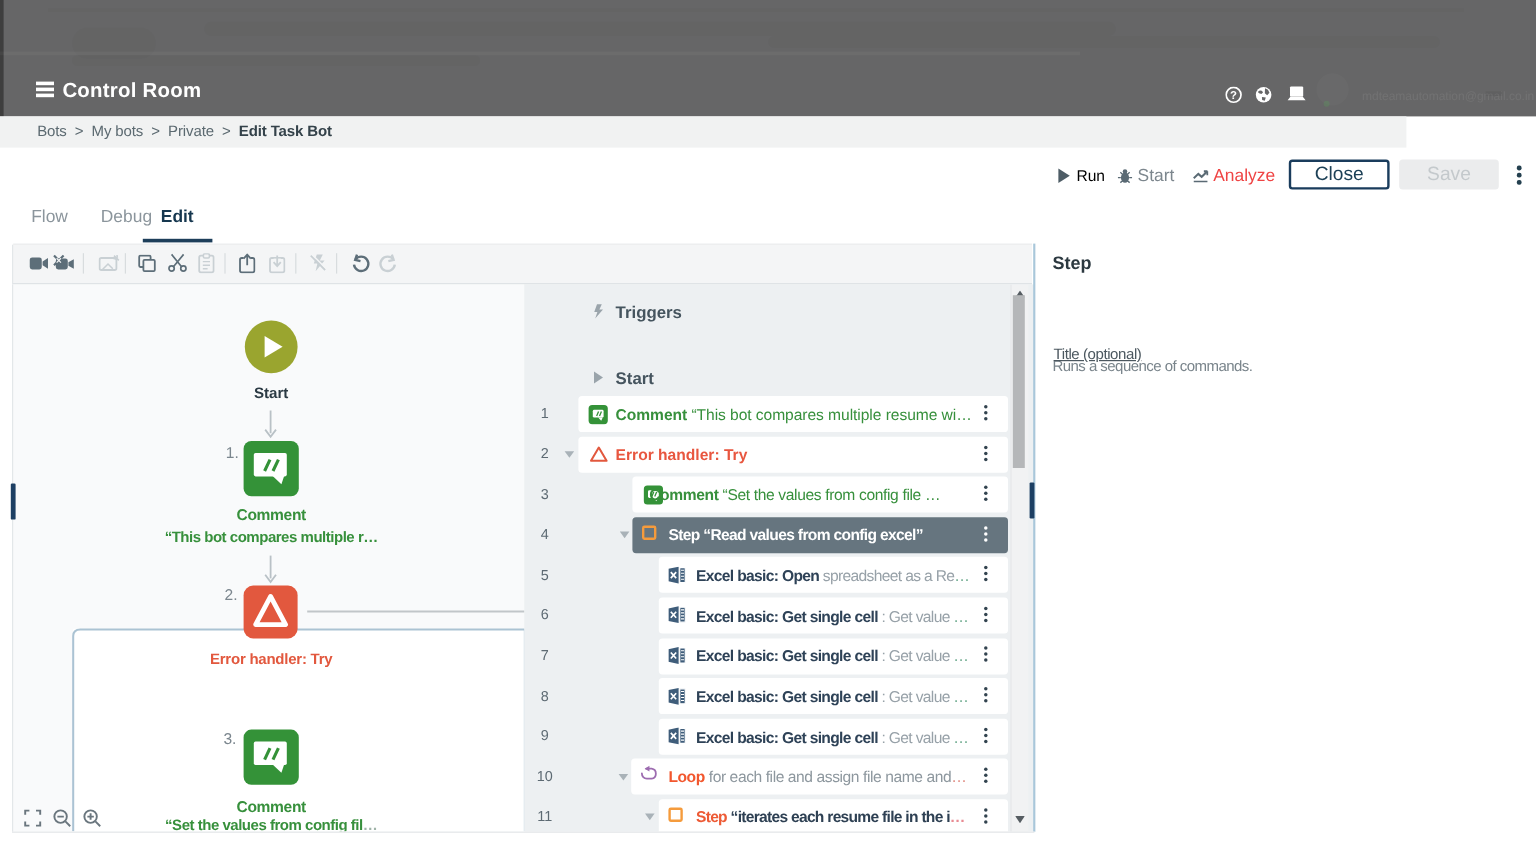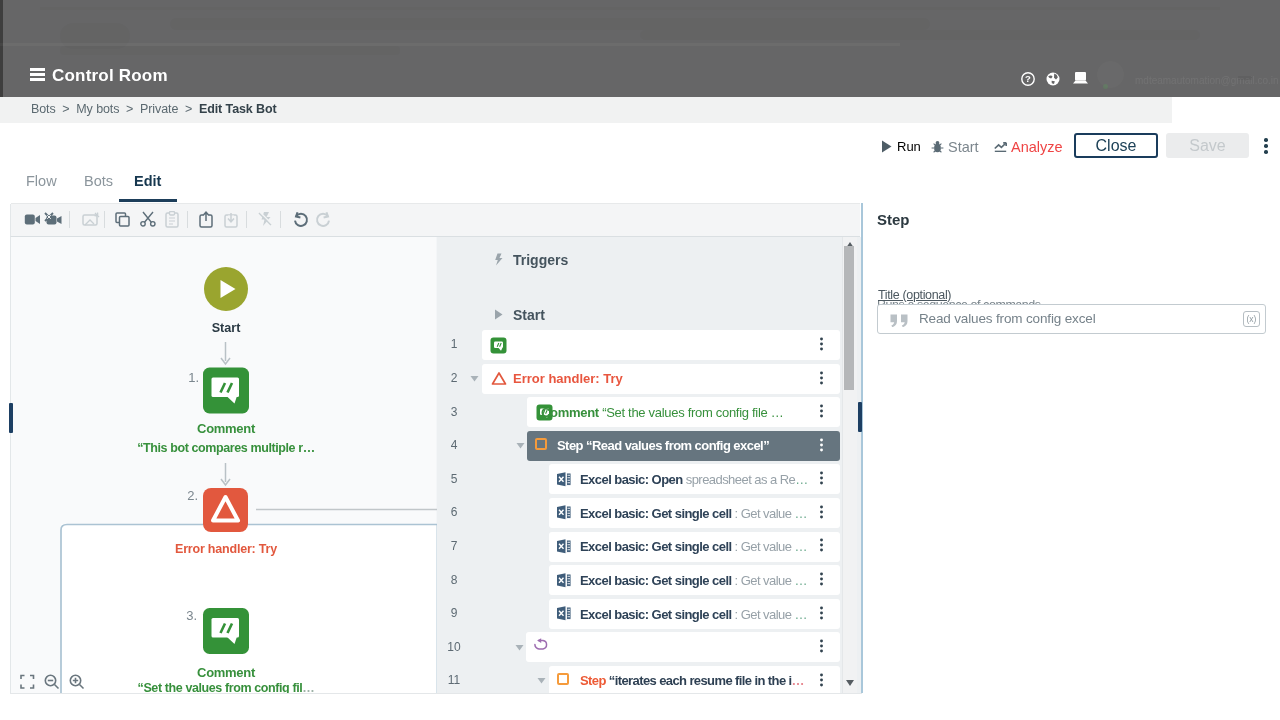--- a/index.html
+++ b/index.html
@@ -69,21 +69,21 @@
       <path d="M12.2 1.8 L12.2 5 M12.2 1.8 L9.2 1.8" stroke="#5a6a74" stroke-width="1.7" fill="none"></path>
       <path d="M0.8 10.4 L12.2 10.4" stroke="#5a6a74" stroke-width="1.5" fill="none"></path>
     </svg>
     <div class="abs" style="left:1011px;top:139px;font-size:14.5px;color:#ef4444;">Analyze</div>
     <div class="abs" style="left:1074px;top:133px;width:84px;height:25px;border:2px solid #1a3c5c;border-radius:3px;background:#fff;text-align:center;font-size:16px;color:#1d4157;line-height:21px;">Close</div>
     <div class="abs" style="left:1166px;top:133px;width:83px;height:25px;border-radius:3px;background:#ebeced;text-align:center;font-size:16px;color:#c4c9cc;line-height:25px;">Save</div>
     <div class="abs" style="left:1264px;top:138px;width:3.5px;height:3.5px;border-radius:50%;background:#24404f;box-shadow:0 6px 0 #24404f, 0 12px 0 #24404f;"></div>
   </div>
 
   <div class="abs" style="left:26px;top:173px;font-size:14.5px;color:#8b959c;">Flow</div>
-  <div class="abs" style="left:84px;top:173px;font-size:14.5px;color:#8b959c;">Bots</div>
+  <div class="abs" style="left:84px;top:173px;font-size:14.5px;color:#8b959c;">Debug</div>
   <div class="abs" style="left:134px;top:173px;font-size:14.5px;color:#16374f;font-weight:bold;">Edit</div>
   <div class="abs" style="left:119px;top:199px;width:58px;height:3px;background:#1d3e5a;"></div>
   <div class="abs" style="left:11px;top:203px;width:849px;height:1px;background:#e7e9ea;"></div>
 
   <div class="abs" id="toolbar" style="left:10px;top:204px;width:850px;height:33px;background:#f4f5f6;border-bottom:1px solid #dadfe2;border-left:1px solid #e3e7e9;">
 
     <svg class="abs" style="left:13px;top:9px;" width="17" height="13" viewBox="0 0 17 13">
       <rect x="0.8" y="1.5" width="10" height="10" rx="2" fill="#5d6e79"></rect>
       <path d="M11.5 5 L16 2 V11 L11.5 8 Z" fill="#5d6e79"></path>
     </svg>
@@ -241,20 +241,21 @@
         <path d="M0.5 1 L8.5 1 L4.5 6.5 Z" fill="#a9b2b8"></path>
       </svg>
 
     <div class="abs" style="left:45px;top:93px;width:358px;height:30px;background:#fff;border-radius:3px;"></div>
     <svg class="abs" style="left:53px;top:100px;" width="17" height="17" viewBox="0 0 17 17">
       <rect x="0.5" y="0.5" width="16" height="16" rx="3" fill="#349238"></rect>
       <rect x="4" y="4.5" width="9" height="6.5" rx="1.2" fill="#fff"></rect>
       <path d="M8.5 11 L12.3 11 L11 13.7 Z" fill="#fff"></path>
       <path d="M7.2 9.7 L8.8 6 M9.6 9.7 L11.2 6" stroke="#349238" stroke-width="1.1"></path>
     </svg>
+    <div class="abs" style="left:76px;top:101px;font-size:13px;letter-spacing:-0.05px;color:#37903c;"><b>Comment</b> “This bot compares multiple resume wi…</div>
 
     <div class="abs" style="left:45px;top:126.6px;width:358px;height:30px;background:#fff;border-radius:3px;"></div>
     <svg class="abs" style="left:54px;top:134px;" width="16" height="15" viewBox="0 0 16 15">
       <path d="M8 2 L14.5 13 L1.5 13 Z" fill="none" stroke="#e2583e" stroke-width="1.7" stroke-linejoin="round"></path>
     </svg>
     <div class="abs" style="left:76px;top:134px;font-size:13px;font-weight:bold;color:#e8563f;">Error handler: Try</div>
 
     <div class="abs" style="left:90px;top:160.2px;width:313px;height:30px;background:#fff;border-radius:3px;"></div>
     <svg class="abs" style="left:99px;top:167px;" width="17" height="17" viewBox="0 0 17 17">
       <rect x="0.5" y="0.5" width="16" height="16" rx="3" fill="#349238"></rect>
@@ -301,20 +302,21 @@
     <div class="abs" style="left:143px;top:269px;font-size:13px;letter-spacing:-0.55px;color:#97a1a8;"><b style="color:#2e4257;">Excel basic: Get single cell</b> : Get value <span style="color:#6aa98c;">…</span></div>
     <div class="abs" style="left:143px;top:302px;font-size:13px;letter-spacing:-0.55px;color:#97a1a8;"><b style="color:#2e4257;">Excel basic: Get single cell</b> : Get value <span style="color:#6aa98c;">…</span></div>
     <div class="abs" style="left:143px;top:336px;font-size:13px;letter-spacing:-0.55px;color:#97a1a8;"><b style="color:#2e4257;">Excel basic: Get single cell</b> : Get value <span style="color:#6aa98c;">…</span></div>
     <div class="abs" style="left:143px;top:370px;font-size:13px;letter-spacing:-0.55px;color:#97a1a8;"><b style="color:#2e4257;">Excel basic: Get single cell</b> : Get value <span style="color:#6aa98c;">…</span></div>
 
     <div class="abs" style="left:89px;top:395.4px;width:314px;height:30px;background:#fff;border-radius:3px;"></div>
     <svg class="abs" style="left:97px;top:401px;" width="14" height="12" viewBox="0 0 14 12">
       <path d="M4.5 2.6 H9 A4.2 4.2 0 0 1 9 10.9 H5 A4.2 4.2 0 0 1 0.9 6.6" fill="none" stroke="#9d6cb0" stroke-width="1.5" stroke-linecap="round"></path>
       <path d="M7.2 0.2 L3.2 2.6 L7.2 5 Z" fill="#9d6cb0"></path>
     </svg>
+    <div class="abs" style="left:120px;top:403px;font-size:13px;letter-spacing:-0.35px;color:#8d979e;"><b style="color:#f2572e;">Loop</b> for each file and assign file name and<span style="color:#e08a80;">…</span></div>
 
     <div class="abs" style="left:112px;top:429px;width:291px;height:30px;background:#fff;border-radius:3px;"></div>
     <div class="abs" style="left:120px;top:436px;width:12px;height:12px;border:2px solid #f59b3c;border-radius:2px;"></div>
     <div class="abs" style="left:143px;top:436px;font-size:13px;letter-spacing:-0.6px;font-weight:bold;color:#2e4053;"><span style="color:#ed5a35;">Step</span> “iterates each resume file in the i<span style="color:#e88a92;">…</span></div>
 
     <svg class="abs" style="left:382px;top:100px;" width="5" height="15" viewBox="0 0 5 15">
         <circle cx="2.5" cy="2" r="1.45" fill="#32434f"></circle>
         <circle cx="2.5" cy="7" r="1.45" fill="#32434f"></circle>
         <circle cx="2.5" cy="12" r="1.45" fill="#32434f"></circle>
       </svg>
@@ -383,23 +385,15 @@
 
   <div class="abs" style="left:9px;top:403px;width:3.5px;height:30px;background:#1d3f63;border-radius:1px;"></div>
   <div class="abs" style="left:858px;top:402px;width:3.5px;height:30px;background:#1d3f63;border-radius:1px;"></div>
 
   <div class="abs" style="left:10px;top:693px;width:852px;height:1px;background:#e4e7e9;"></div>
 
   <div class="abs" id="rightpanel" style="left:863px;top:195px;width:417px;height:498px;background:#fff;">
     <div class="abs" style="left:14px;top:16px;font-size:15px;font-weight:bold;color:#2c3940;">Step</div>
     <div class="abs" style="left:14px;top:56px;font-size:12.5px;letter-spacing:-0.45px;color:#79848b;margin-top:47px;">Runs a sequence of commands.</div>
     <div class="abs" style="left:15px;top:93px;font-size:12.5px;letter-spacing:-0.35px;color:#4b575f;text-decoration:underline;">Title (optional)</div>
-    <div class="abs" style="left:14px;top:109px;width:389px;height:30px;border:1px solid #c3cbd0;border-radius:3px;background:#fff;">
-      <svg class="abs" style="left:12px;top:9px;" width="19" height="13" viewBox="0 0 19 13">
-        <path d="M0.5 0.5 h6.5 v6.5 c0 3.4 -1.7 5.4 -4.7 6.2 l-1 -1.7 c1.9 -0.8 2.7 -1.9 2.9 -3.3 h-3.7 Z" fill="#b9c0c5"></path>
-        <path d="M11 0.5 h6.5 v6.5 c0 3.4 -1.7 5.4 -4.7 6.2 l-1 -1.7 c1.9 -0.8 2.7 -1.9 2.9 -3.3 h-3.7 Z" fill="#b9c0c5"></path>
-      </svg>
-      <div class="abs" style="left:41px;top:6px;font-size:13.5px;letter-spacing:-0.15px;color:#76828a;">Read values from config excel</div>
-      <div class="abs" style="left:365px;top:6px;width:17px;height:16px;border:1px solid #b6bec3;border-radius:3px;color:#8e999f;font-size:8.5px;text-align:center;line-height:14px;">(x)</div>
-    </div>
   </div>
 
 </div>
 
 </body></html>

